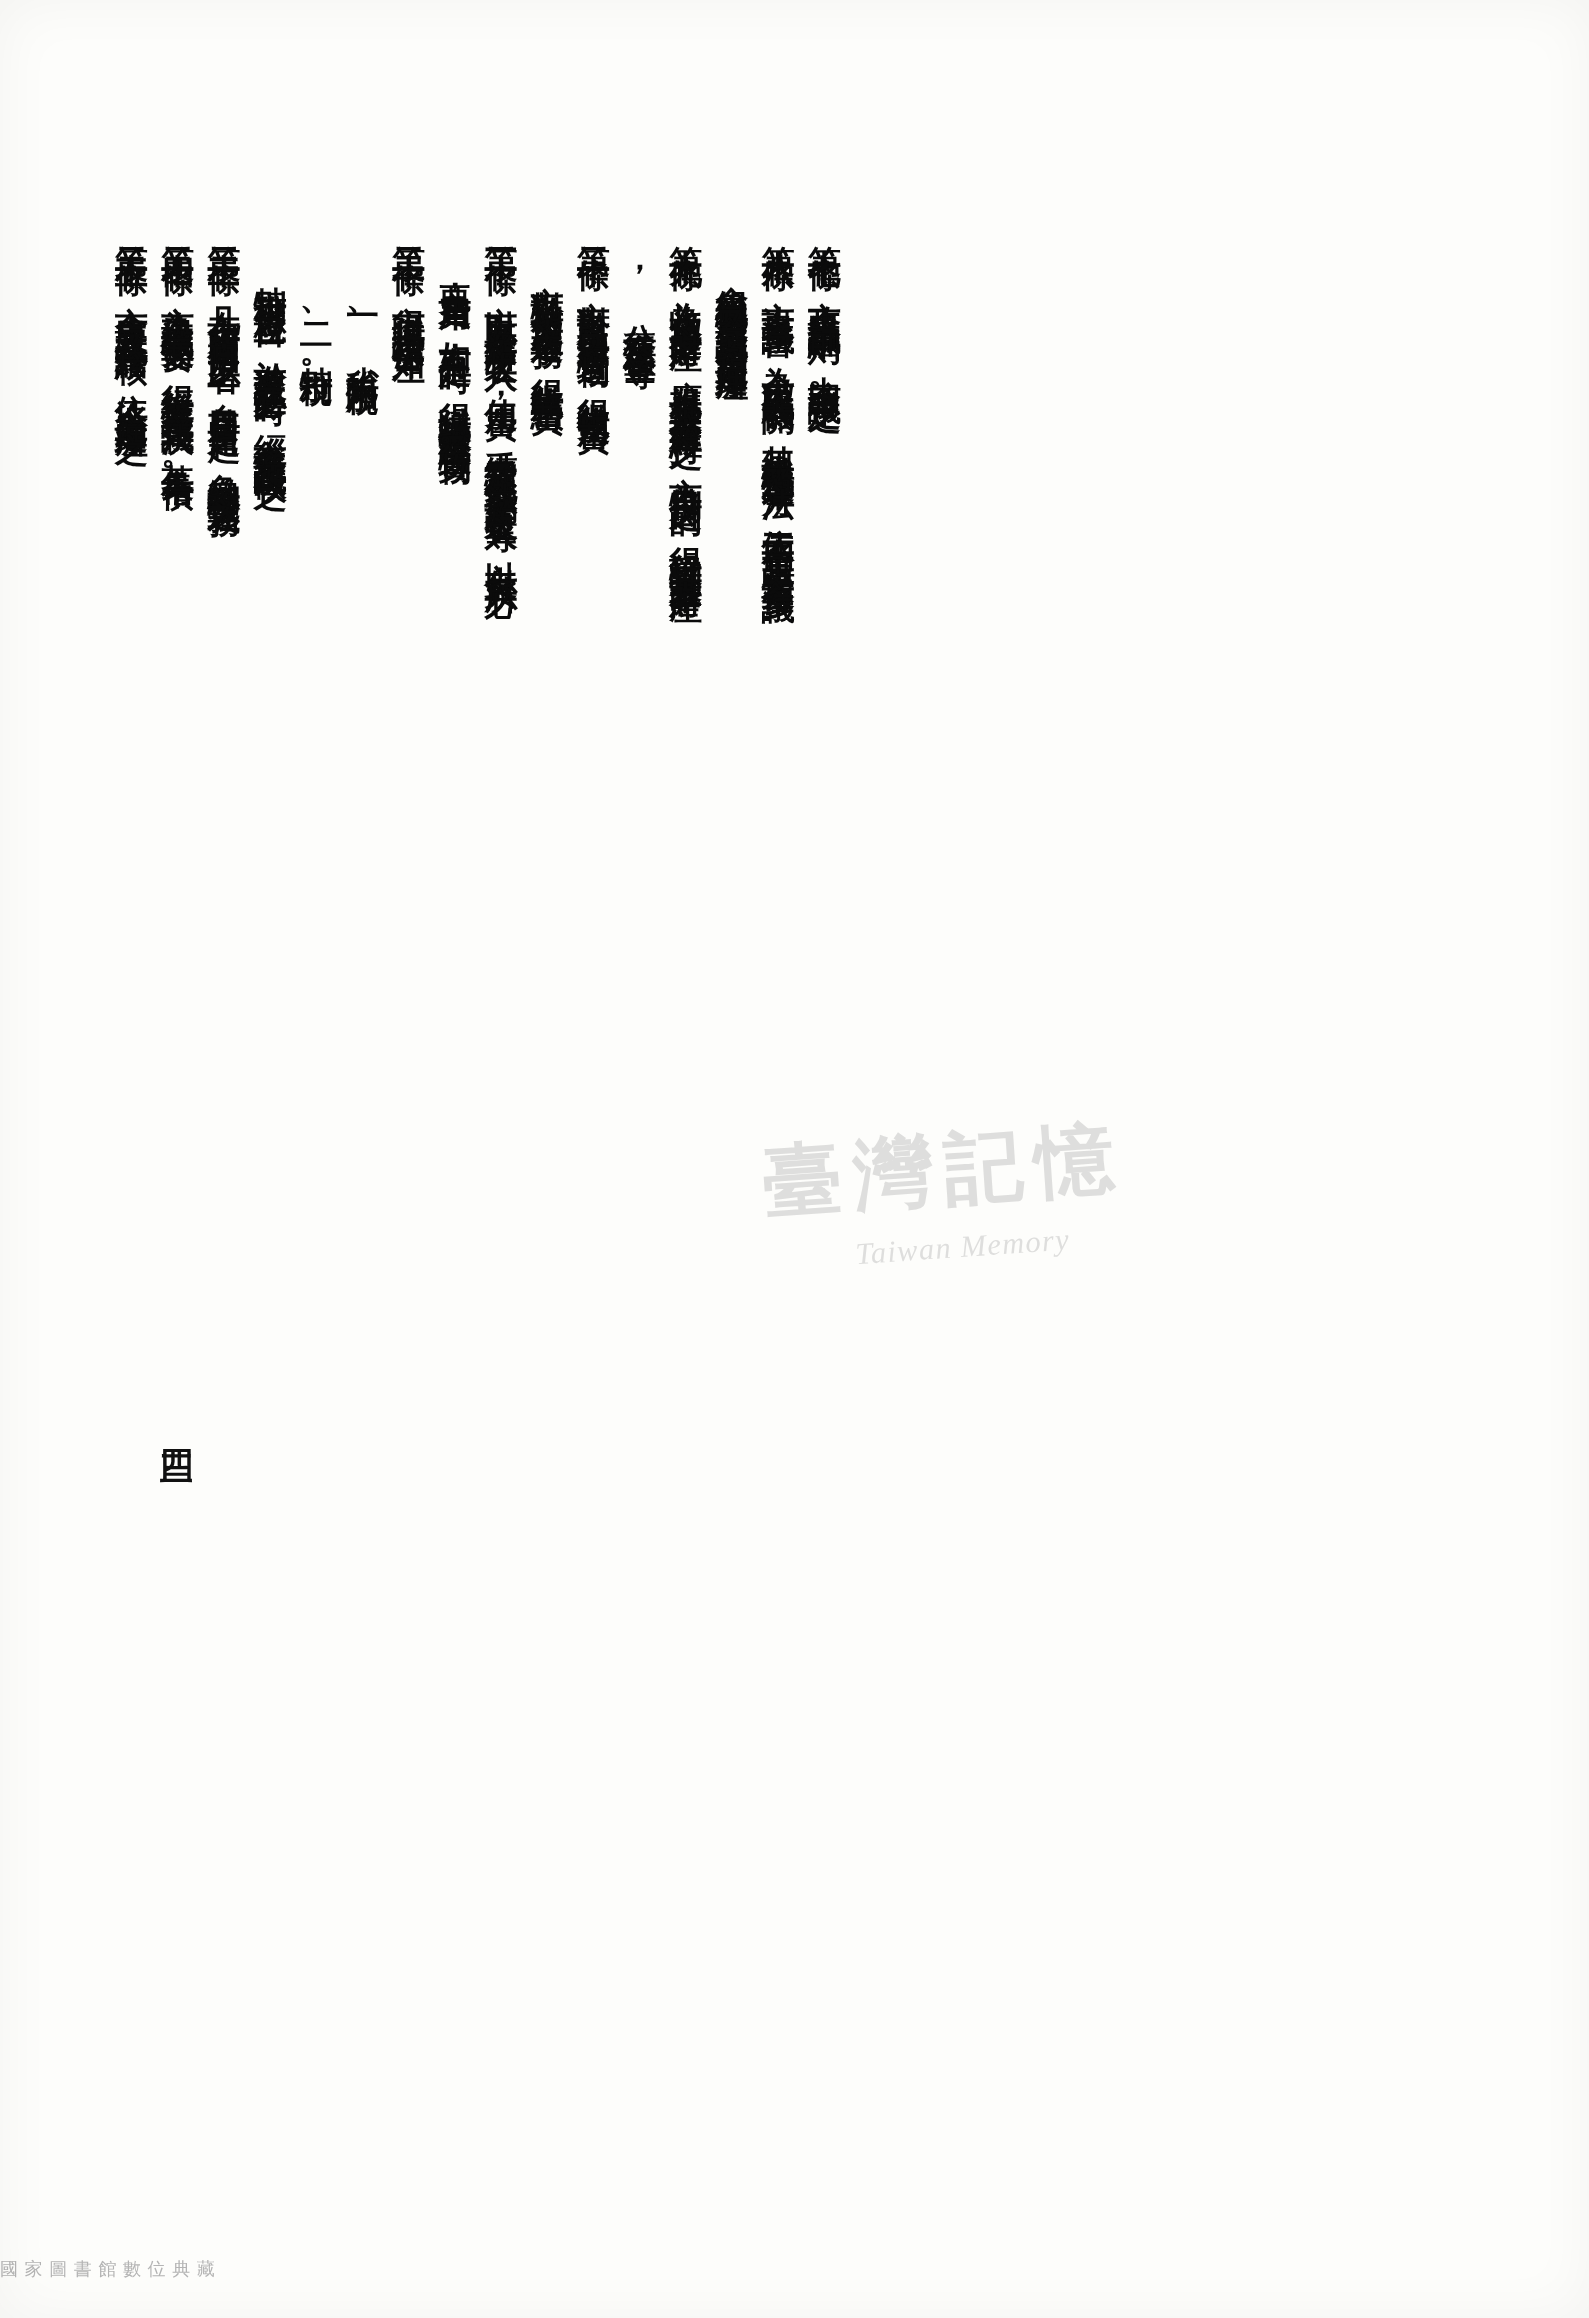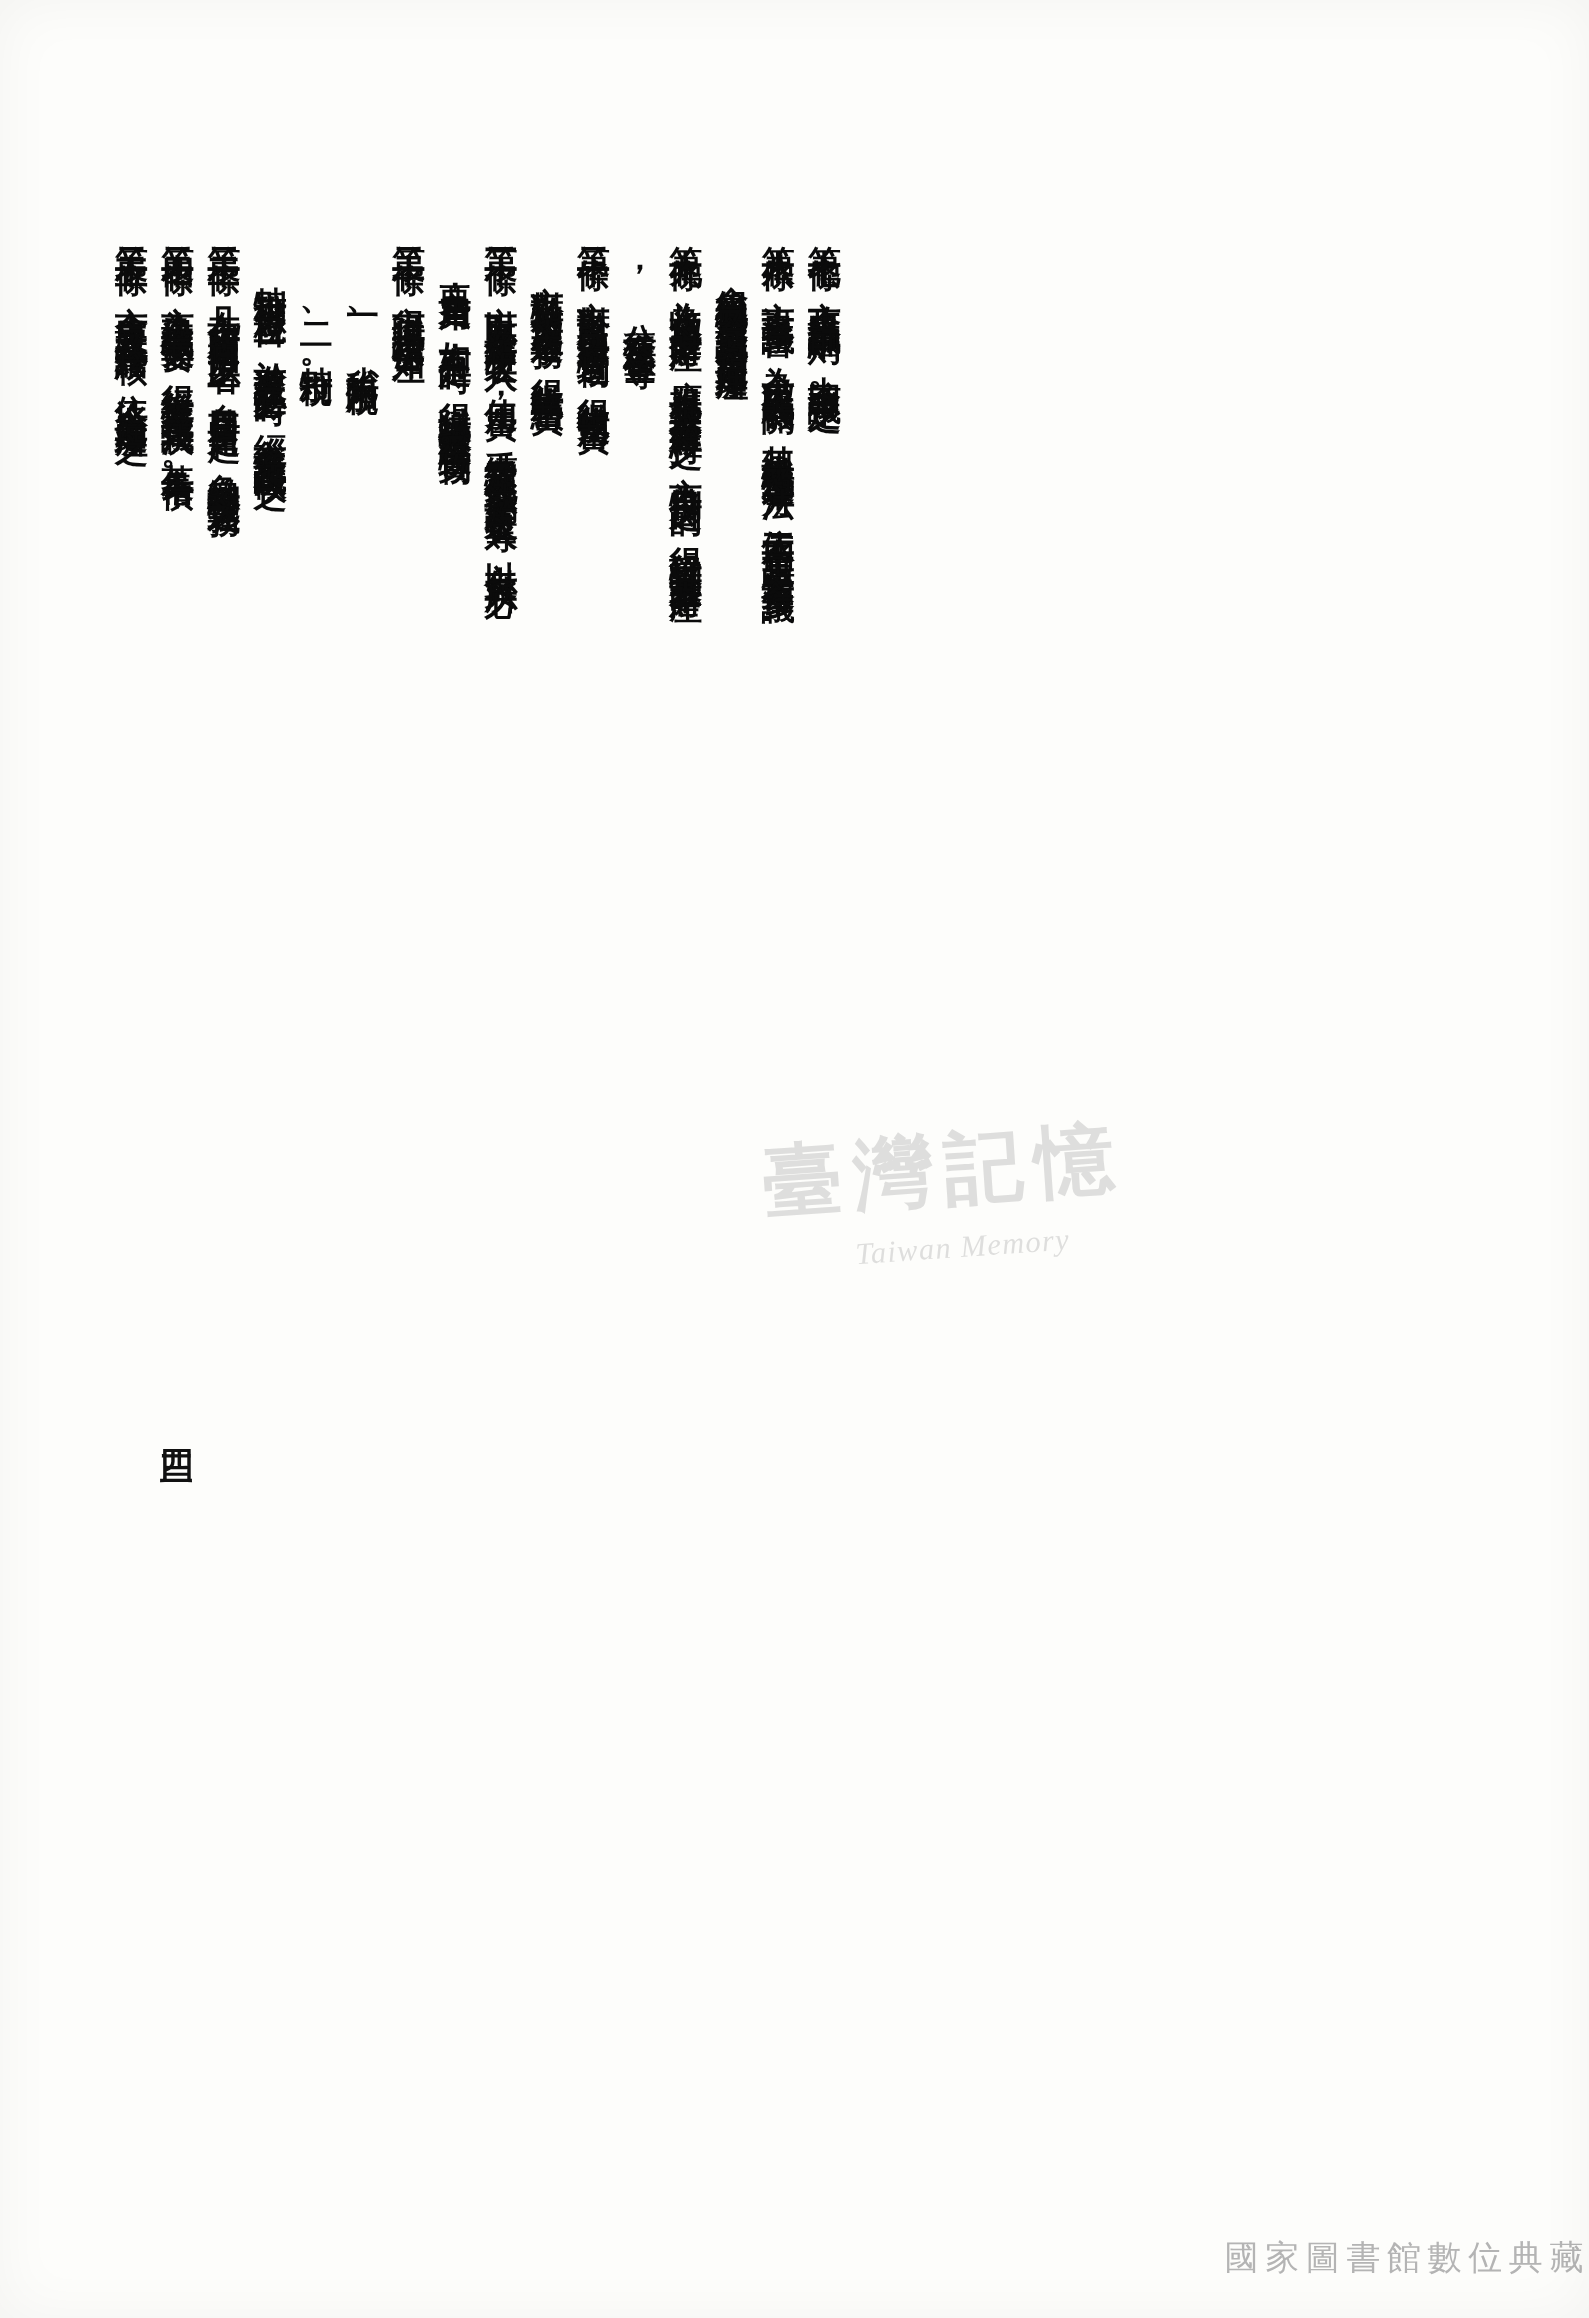--- a/index.html
+++ b/index.html
@@ -113,22 +113,22 @@
     white-space: nowrap;
     transform: rotate(-4deg);
   }
 
   
   #footer {
     position: absolute;
     left: 0;
     right: 0;
     bottom: 38px;
-    text-align: right;
-    font-size: 34px;
+    text-align: left;
+    font-size: 18px;
     letter-spacing: 6.6px;
     color: #b4b4b4;
     font-family: "DejaVu Serif", "Liberation Serif", serif;
   }
 </style>
 </head>
 <body>
 
 <div id="page">
 

